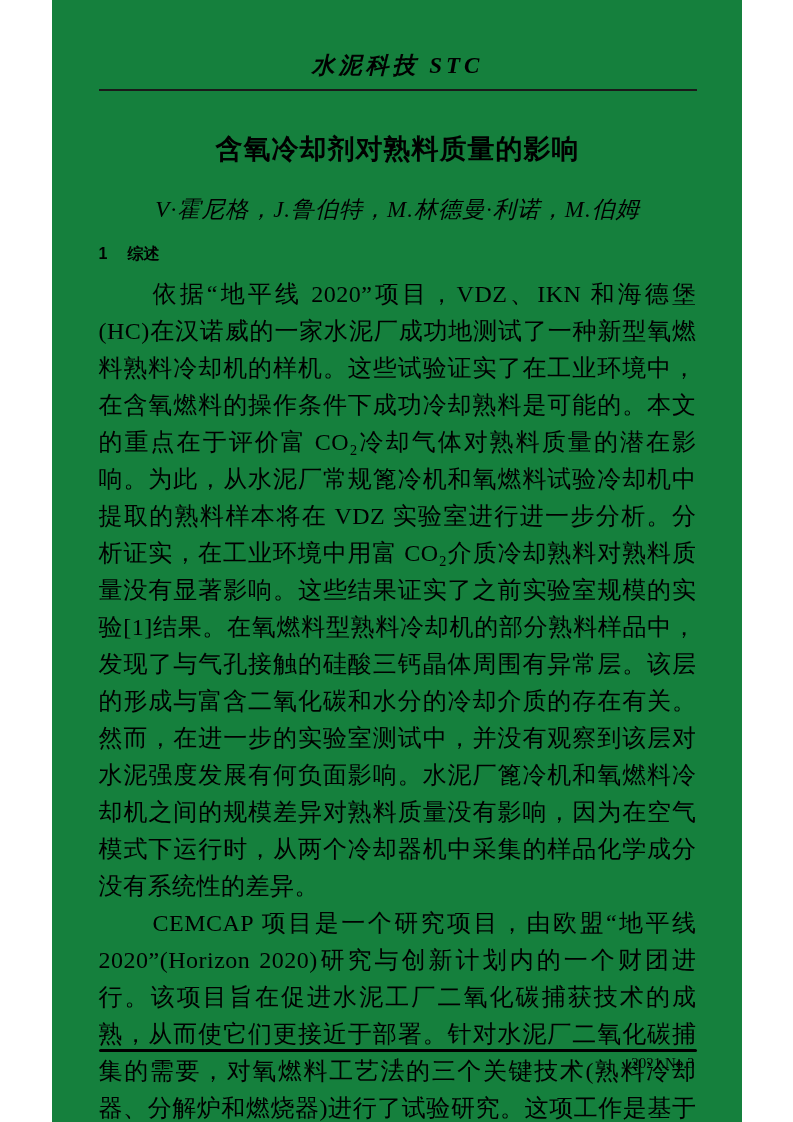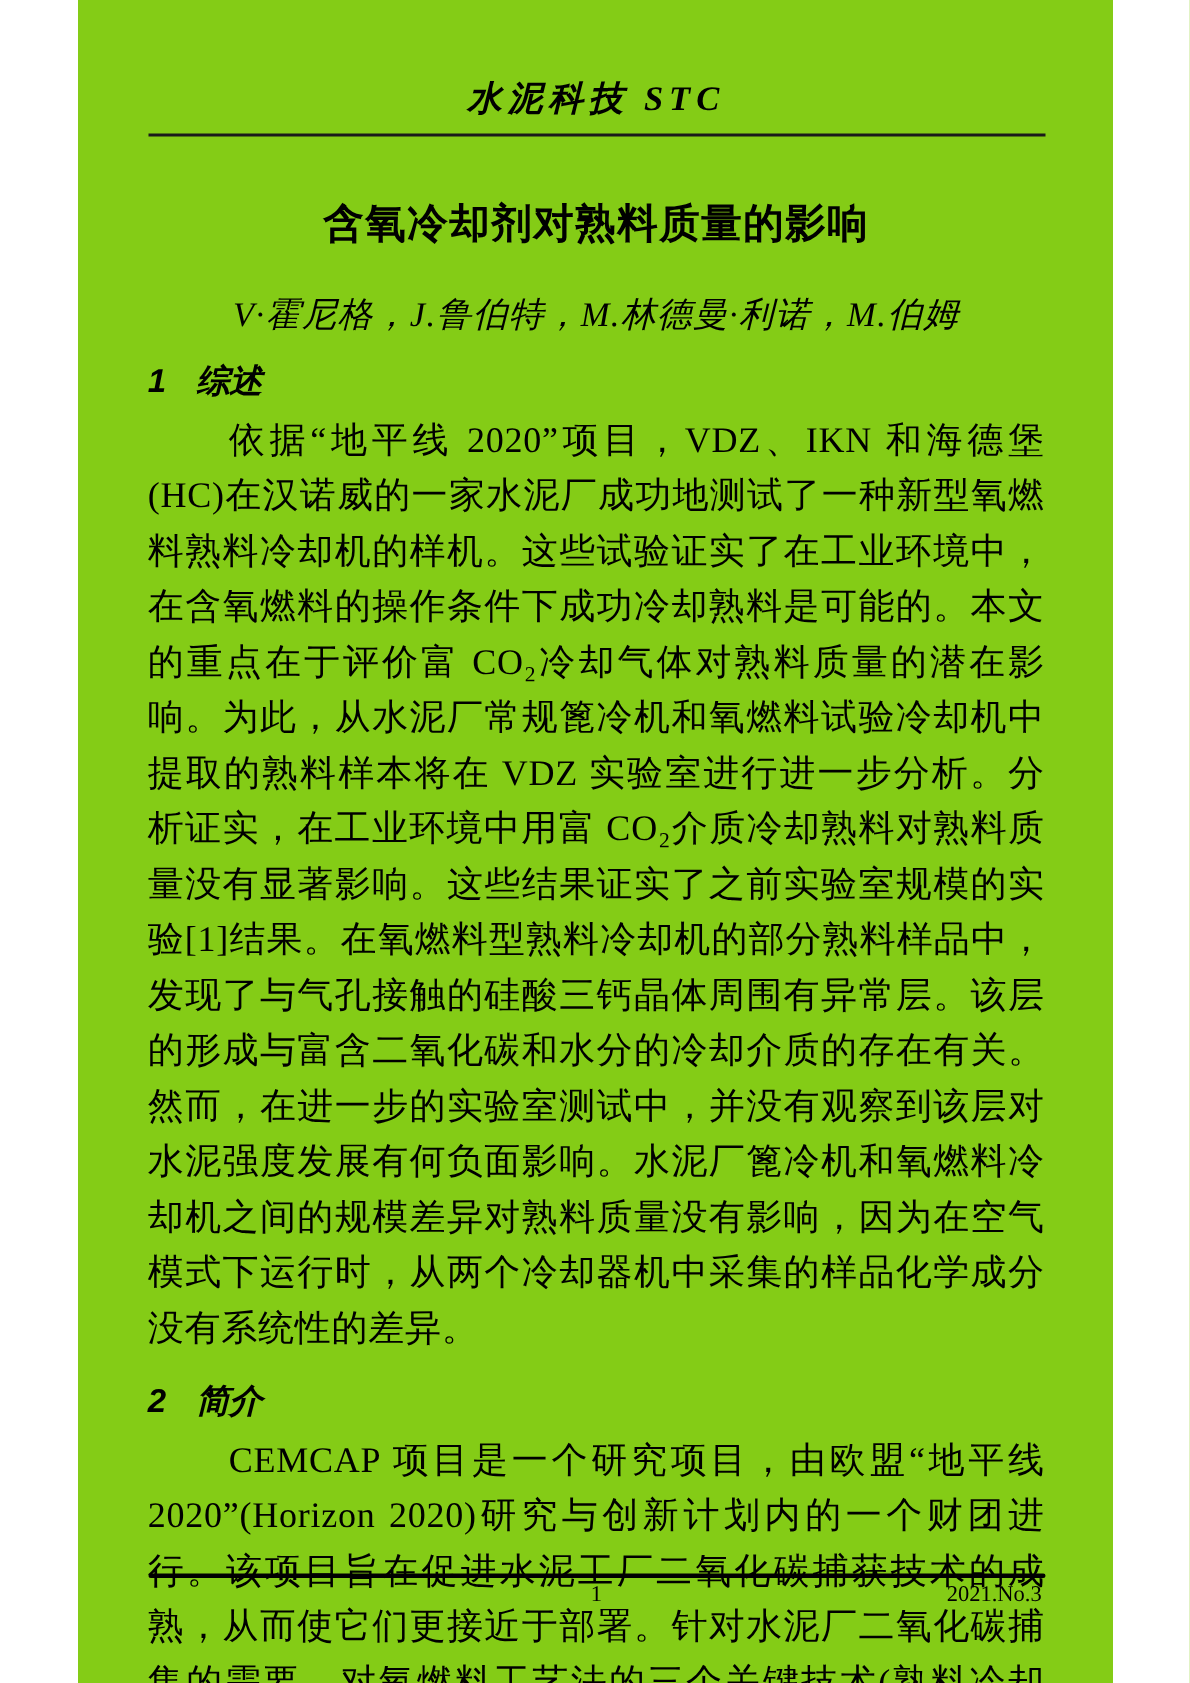--- a/index.html
+++ b/index.html
@@ -3,21 +3,21 @@
 <meta charset="utf-8">
 <style>
   html, body { margin: 0; padding: 0; background: #ffffff; }
   .page {
     position: relative;
     width: 690px;
     height: 1122px;
     margin: 0 auto;
     box-sizing: border-box;
     padding: 28px 45px 0 47px;
-    background: #84cc16;
+    background: #15803d;
     color: #000000;
     font-family: "Liberation Serif", "DejaVu Serif", serif;
     overflow: hidden;
   }
   .journal-header {
     margin-top: 22px;
     text-align: center;
     font-size: 23px;
     font-weight: bold;
     font-style: italic;
@@ -47,25 +47,24 @@
   }
   .affiliation-line {
     margin-top: 5px;
     text-align: center;
     font-size: 19px;
     font-style: italic;
     letter-spacing: 1px;
   }
   .section-heading {
     margin: 15px 0 9px 0;
-    font-size: 22px;
+    font-size: 16px;
     line-height: 27px;
     font-weight: bold;
     font-family: "Liberation Sans", "DejaVu Sans", sans-serif;
-    font-style: italic;
   }
   .section-number { display: inline-block; margin-right: 20px; }
   .body-paragraph {
     margin: 0;
     font-size: 24px;
     line-height: 37px;
     text-align: justify;
     text-indent: 54px;
     letter-spacing: 0.5px;
   }
@@ -115,23 +114,20 @@
 
 
   <section>
     <h2 class="section-heading">
       <span class="section-number">1</span><span>综述</span>
     </h2>
     <p class="body-paragraph">依据“地平线 2020”项目，VDZ、IKN 和海德堡 (HC)在汉诺威的一家水泥厂成功地测试了一种新型氧燃料熟料冷却机的样机。这些试验证实了在工业环境中，在含氧燃料的操作条件下成功冷却熟料是可能的。本文的重点在于评价富 CO₂冷却气体对熟料质量的潜在影响。为此，从水泥厂常规篦冷机和氧燃料试验冷却机中提取的熟料样本将在 VDZ 实验室进行进一步分析。分析证实，在工业环境中用富 CO₂介质冷却熟料对熟料质量没有显著影响。这些结果证实了之前实验室规模的实验[1]结果。在氧燃料型熟料冷却机的部分熟料样品中，发现了与气孔接触的硅酸三钙晶体周围有异常层。该层的形成与富含二氧化碳和水分的冷却介质的存在有关。然而，在进一步的实验室测试中，并没有观察到该层对水泥强度发展有何负面影响。水泥厂篦冷机和氧燃料冷却机之间的规模差异对熟料质量没有影响，因为在空气模式下运行时，从两个冷却器机中采集的样品化学成分没有系统性的差异。</p>
   </section>
 
   <section>
-    <h2 class="section-heading">
-      <span class="section-number">2</span><span>简介</span>
-    </h2>
     <p class="body-paragraph">CEMCAP 项目是一个研究项目，由欧盟“地平线 2020”(Horizon 2020)研究与创新计划内的一个财团进行。该项目旨在促进水泥工厂二氧化碳捕获技术的成熟，从而使它们更接近于部署。针对水泥厂二氧化碳捕集的需要，对氧燃料工艺法的三个关键技术(熟料冷却器、分解炉和燃烧器)进行了试验研究。这项工作是基于 vdz、IKN 和 HC 进行的实验，其目的是在工业环境中测试和运行世界上第一个氧燃料熟料冷却机的样机(技术准备等级 6)。氧燃料熟料冷却器的建造和试验是基于 ECRA 在其氧燃料项目中进行的前期研究。ECRA 关注的主要问题之一是硅酸三钙和硅酸二钙熟料相(分别为 C3S 和 C2S)中的 CaO 与冷却介质中的 CO₂的潜在反</p>
   </section>
 
   <footer class="page-footer">
     <div class="footer-rule"></div>
     <div class="footer-row">
       <span class="footer-page-number">1</span>
       <span class="footer-issue">2021.No.3</span>
     </div>
   </footer>

